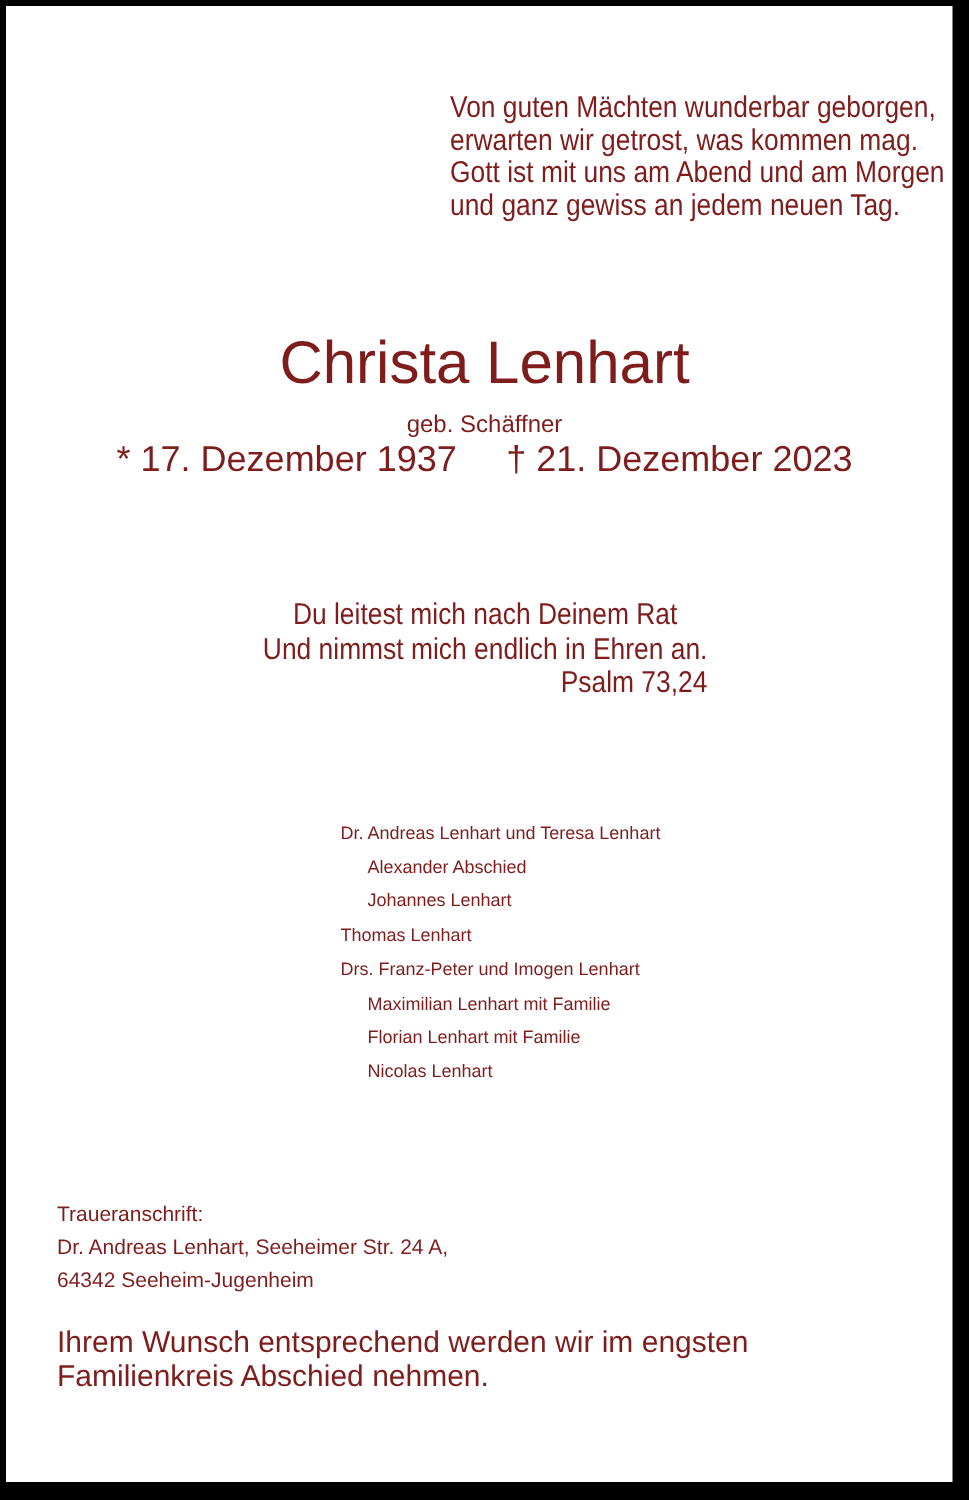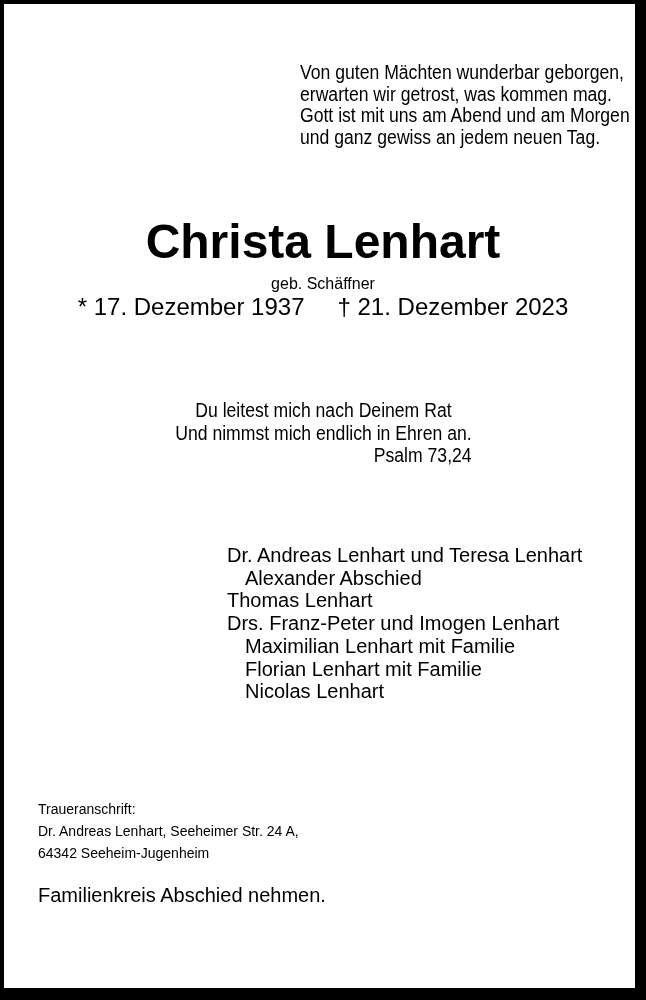--- a/index.html
+++ b/index.html
@@ -2,21 +2,21 @@
 <html><head>
 <meta charset="utf-8">
 <style>
   html, body { margin: 0; padding: 0; background: #e8e8e8; }
   .page {
     position: relative;
     width: 646px;
     height: 1000px;
     background: #ffffff;
     font-family: "Liberation Sans", "DejaVu Sans", sans-serif;
-    color: #000000;
+    color: #7f1d1d;
     overflow: hidden;
     margin: 0 auto;
   }
   .frame {
     position: absolute;
     inset: 0;
     box-sizing: border-box;
     border-style: solid;
     border-color: #000000;
     border-width: 4px 11px 12px 4px; 
@@ -36,23 +36,23 @@
   
   .center-block {
     position: absolute;
     left: 0;
     width: 646px;
     text-align: center;
     white-space: nowrap;
   }
   .deceased-name {
     top: 216px;
-    font-size: 48px;
+    font-size: 40px;
     line-height: 52px;
-    font-weight: 700;
+    font-weight: 400;
     margin: 0;
   }
   .maiden-name {
     top: 273px;
     font-size: 16px;
     line-height: 22px;
   }
   .dates-line {
     top: 296px;
     font-size: 24px;
@@ -75,21 +75,21 @@
     white-space: nowrap;
     transform: scaleX(0.88);
     transform-origin: center top;
   }
   .scripture-ref { text-align: right; }
   
   .mourners {
     position: absolute;
     left: 227px;
     top: 544px;
-    font-size: 20px;
+    font-size: 12px;
     line-height: 22.7px;
     white-space: nowrap;
   }
   .mourners .ind { margin-left: 18px; }
   
   .address {
     position: absolute;
     left: 38px;
     top: 798px;
     font-size: 14px;
@@ -131,29 +131,31 @@
     <div class="scripture-inner">
       <div>Du leitest mich nach Deinem Rat</div>
       <div>Und nimmst mich endlich in Ehren an.</div>
       <div class="scripture-ref">Psalm 73,24</div>
     </div>
   </div>
 
   <div class="mourners">
     <div>Dr. Andreas Lenhart und Teresa Lenhart</div>
     <div class="ind">Alexander Abschied</div>
+    <div class="ind">Johannes Lenhart</div>
     <div>Thomas Lenhart</div>
     <div>Drs. Franz-Peter und Imogen Lenhart</div>
     <div class="ind">Maximilian Lenhart mit Familie</div>
     <div class="ind">Florian Lenhart mit Familie</div>
     <div class="ind">Nicolas Lenhart</div>
   </div>
 
   <div class="address">
     <div>Traueranschrift:</div>
     <div>Dr. Andreas Lenhart, Seeheimer Str. 24 A,</div>
     <div>64342 Seeheim-Jugenheim</div>
   </div>
 
   <div class="closing">
+    <div>Ihrem Wunsch entsprechend werden wir im engsten</div>
     <div>Familienkreis Abschied nehmen.</div>
   </div>
 </div>
 
 </body></html>

